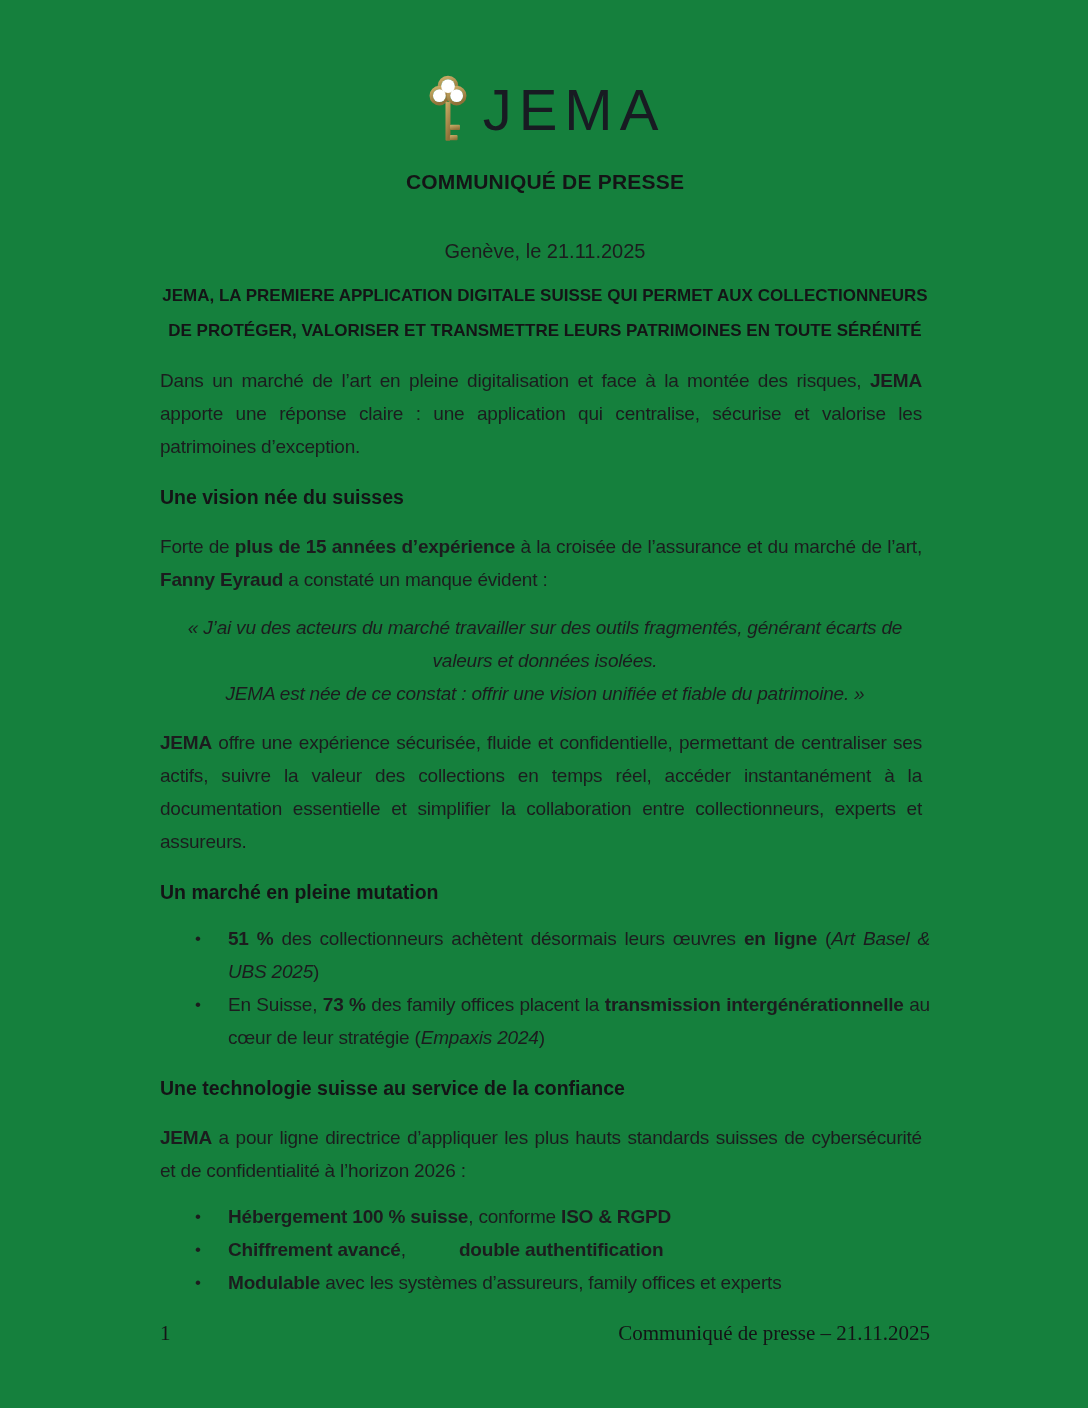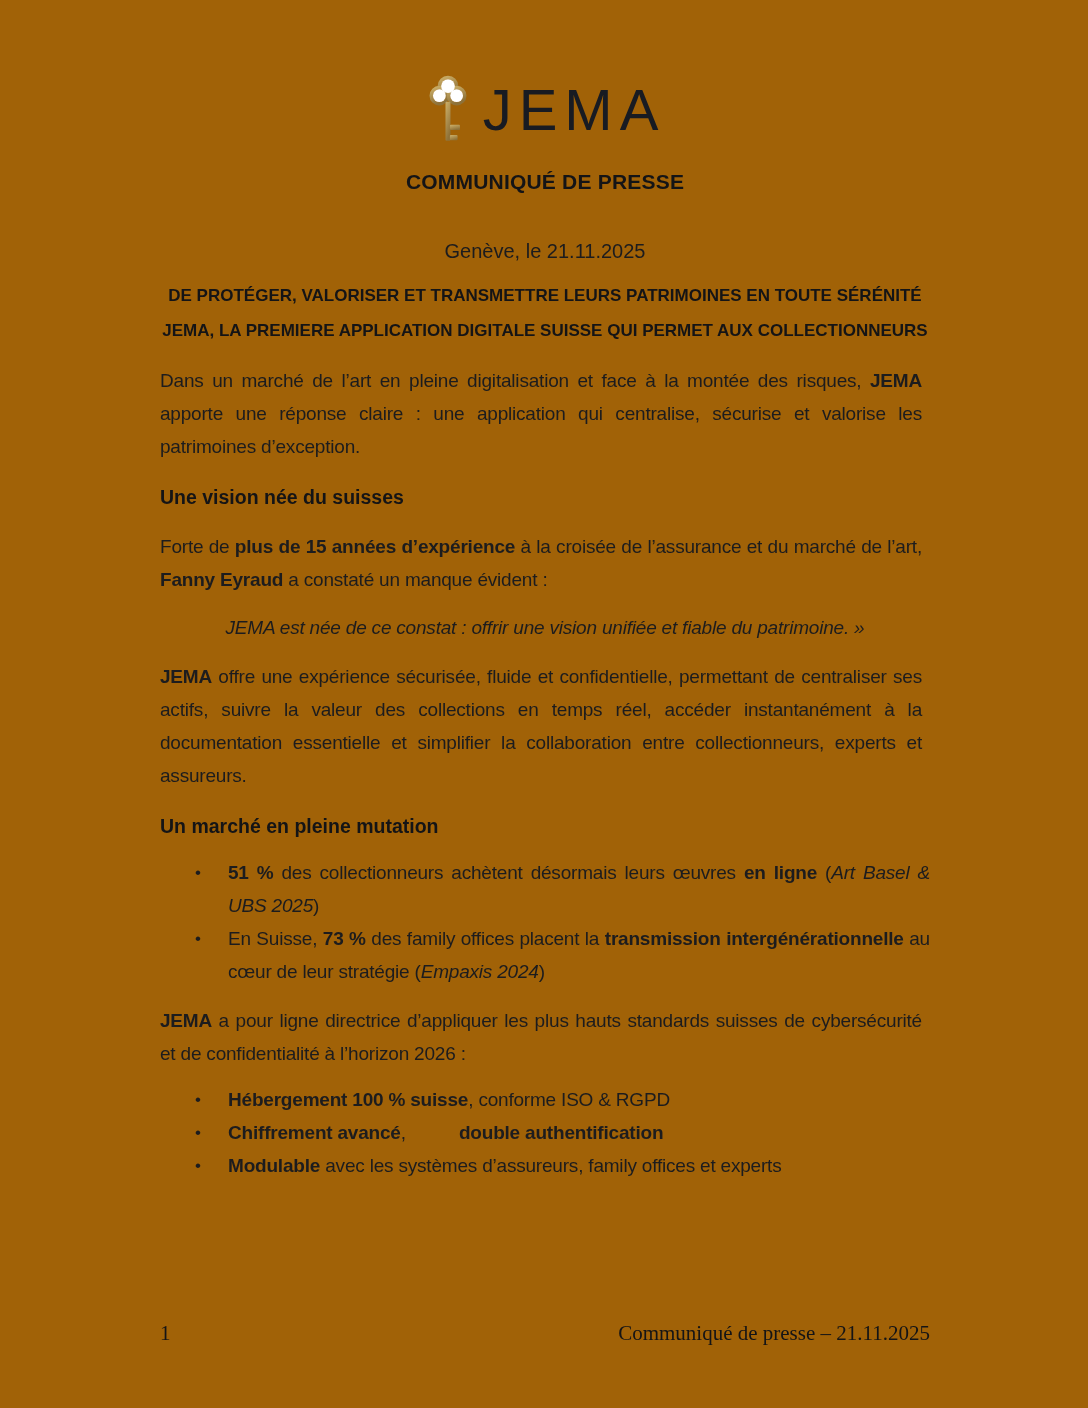--- a/index.html
+++ b/index.html
@@ -1,21 +1,21 @@
 <!DOCTYPE html>
 <html lang="fr"><head>
 <meta charset="utf-8">
 <style>
   html, body { margin: 0; padding: 0; background: #ffffff; }
   .page {
     position: relative;
     width: 1088px;
     height: 1408px;
     margin: 0 auto;
-    background: #a16207;
+    background: #15803d;
     color: #1c1c1e;
     font-family: "Liberation Sans", sans-serif;
     overflow: hidden;
   }
   .content { padding: 74px 158px 0 160px; }
 
   
   .logo-row {
     display: flex;
     justify-content: center;
@@ -137,56 +137,58 @@
         <rect x="26" y="62.2" width="8" height="5.4" rx="1" fill="url(#goldGrad)"></rect>
       </svg>
       <span class="brand-name">JEMA</span>
     </div>
 
     <div class="kicker">COMMUNIQUÉ DE PRESSE</div>
 
     <div class="dateline">Genève, le 21.11.2025</div>
 
     <div class="doc-title">
+      <div class="title-line">JEMA, LA PREMIERE APPLICATION DIGITALE SUISSE QUI PERMET AUX COLLECTIONNEURS</div>
       <div class="title-line">DE PROTÉGER, VALORISER ET TRANSMETTRE LEURS PATRIMOINES EN TOUTE SÉRÉNITÉ</div>
-      <div class="title-line">JEMA, LA PREMIERE APPLICATION DIGITALE SUISSE QUI PERMET AUX COLLECTIONNEURS</div>
     </div>
 
     <p class="para"><span>Dans un marché de l’art en pleine digitalisation et face à la montée des risques, </span><span style="font-weight: 700;">JEMA</span><span> apporte une réponse claire : une application qui centralise, sécurise et valorise les patrimoines d’exception.</span></p>
 
     <h2 class="section-heading">Une vision née du suisses</h2>
 
     <p class="para"><span>Forte de </span><span style="font-weight: 700;">plus de 15 années d’expérience</span><span> à la croisée de l’assurance et du marché de l’art, </span><span style="font-weight: 700;">Fanny Eyraud</span><span> a constaté un manque évident :</span></p>
 
     <div class="quote">
+      <div><span style="font-style: italic;">« J’ai vu des acteurs du marché travailler sur des outils fragmentés, générant écarts de valeurs et données isolées.</span></div>
       <div><span style="font-style: italic;">JEMA est née de ce constat : offrir une vision unifiée et fiable du patrimoine. »</span></div>
     </div>
 
     <p class="para"><span style="font-weight: 700;">JEMA</span><span> offre une expérience sécurisée, fluide et confidentielle, permettant de centraliser ses actifs, suivre la valeur des collections en temps réel, accéder instantanément à la documentation essentielle et simplifier la collaboration entre collectionneurs, experts et assureurs.</span></p>
 
     <h2 class="section-heading">Un marché en pleine mutation</h2>
 
     <ul class="bullets">
       <li>
         <span class="bullet-marker">•</span>
         <span><span style="font-weight: 700;">51 %</span><span> des collectionneurs achètent désormais leurs œuvres </span><span style="font-weight: 700;">en ligne</span><span> (</span><span style="font-style: italic;">Art Basel &amp; UBS 2025</span><span>)</span></span>
       </li>
       <li>
         <span class="bullet-marker">•</span>
         <span><span>En Suisse, </span><span style="font-weight: 700;">73 %</span><span> des family offices placent la </span><span style="font-weight: 700;">transmission intergénérationnelle</span><span> au cœur de leur stratégie (</span><span style="font-style: italic;">Empaxis 2024</span><span>)</span></span>
       </li>
     </ul>
 
+    <h2 class="section-heading">Une technologie suisse au service de la confiance</h2>
 
     <p class="para"><span style="font-weight: 700;">JEMA</span><span> a pour ligne directrice d’appliquer les plus hauts standards suisses de cybersécurité et de confidentialité à l’horizon 2026 :</span></p>
 
     <ul class="bullets">
       <li>
         <span class="bullet-marker">•</span>
-        <span><span style="font-weight: 700;">Hébergement 100 % suisse</span><span>, conforme </span><span style="font-weight: 400;">ISO &amp; RGPD</span></span>
+        <span><span style="font-weight: 700;">Hébergement 100 % suisse</span><span>, conforme </span><span style="font-weight: 700;">ISO &amp; RGPD</span></span>
       </li>
       <li>
         <span class="bullet-marker">•</span>
         <span><span style="font-weight: 700;">Chiffrement avancé</span><span>, </span><span style="font-weight: 700; margin-left: 48px;">double authentification</span></span>
       </li>
       <li>
         <span class="bullet-marker">•</span>
         <span><span style="font-weight: 700;">Modulable</span><span> avec les systèmes d’assureurs, family offices et experts</span></span>
       </li>
     </ul>

